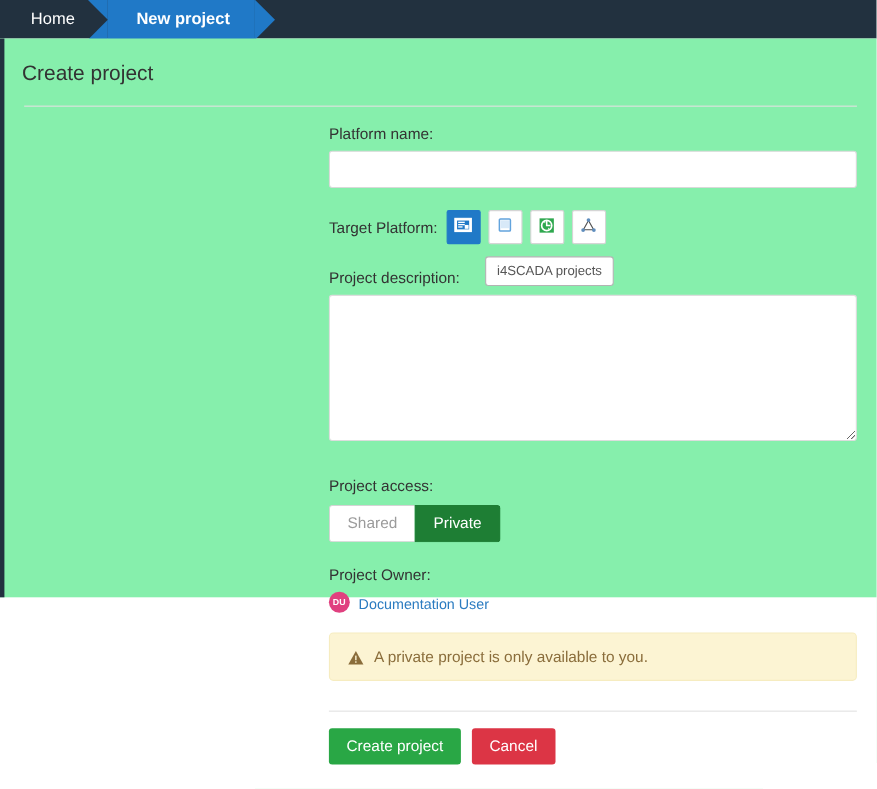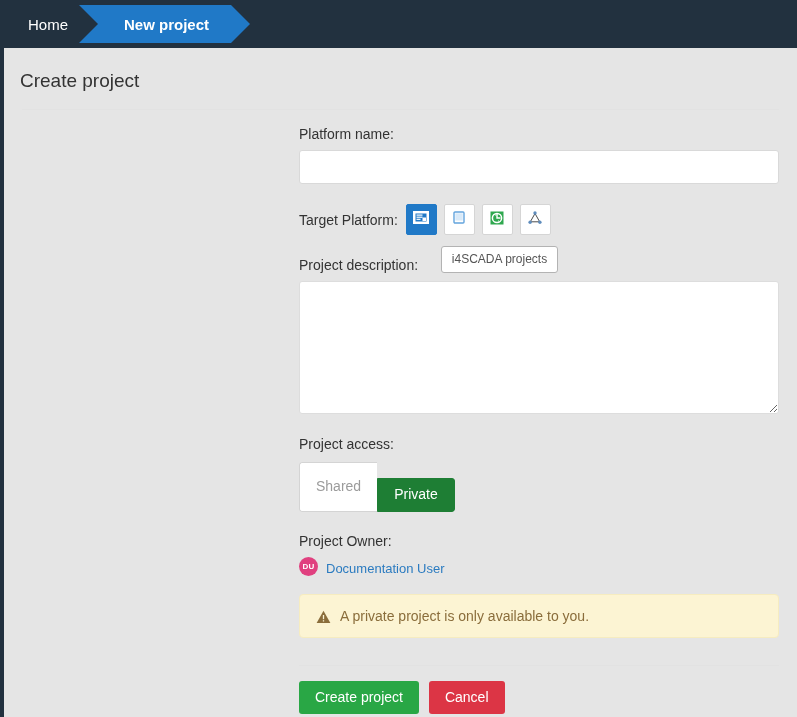--- a/index.html
+++ b/index.html
@@ -7,21 +7,21 @@
     margin: 0; padding: 0;
     width: 797px; height: 717px;
     background: #ffffff;
     font-family: "Liberation Sans", sans-serif;
     overflow: hidden;
   }
 
   
   .topbar {
     position: relative;
-    height: 48px;
+    height: 35px;
     background: #22313f;
     display: flex;
     align-items: center;
     padding-left: 28px;
   }
   .crumb {
     position: relative;
     height: 38px;
     display: flex;
     align-items: center;
@@ -54,22 +54,22 @@
     right: -19px; top: 0;
     width: 0; height: 0;
     border-top: 19px solid transparent;
     border-bottom: 19px solid transparent;
     border-left: 19px solid #2079c7;
   }
 
   
   .page {
     position: relative;
-    height: 679px;
-    background: #e5e5e5;
+    height: 508px;
+    background: #86efac;
     border-left: 4px solid #22313f;
   }
 
   .page-title {
     font-size: 19px;
     color: #333333;
     font-weight: normal;
     margin: 0;
     padding: 22px 0 0 16px;
   }
@@ -173,21 +173,20 @@
     background: #ffffff;
     color: #9b9b9b;
     cursor: pointer;
     font-family: "Liberation Sans", sans-serif;
     line-height: 1.2;
   }
   .access-btn.active {
     background: #1e7e34;
     border-color: #1e7e34;
     color: #ffffff;
-    margin-top: 16px;
   }
   .access-btn:first-child { border-radius: 3px 0 0 3px; border-right: none; }
   .access-btn:last-child  { border-radius: 0 3px 3px 0; }
 
   
   .owner-row {
     display: flex;
     align-items: flex-end;
     margin-top: 3px;
   }
@@ -329,21 +328,21 @@
           </svg>
         </span>
       </button>
     </div>
 
     
     <label class="field-label" style="margin-top:22px;">Project description:</label>
     <textarea class="textarea-input" placeholder="" style=""></textarea>
 
     
-    <label class="field-label" style="margin-top:22px;">Project access:</label>
+    <label class="field-label" style="margin-top:32px;">Project access:</label>
     <div class="access-group">
       <button class="access-btn">Shared</button>
       <button class="access-btn active">Private</button>
     </div>
 
     
     <label class="field-label" style="margin-top:21px;">Project Owner:</label>
     <div class="owner-row">
       <span class="avatar">DU</span>
       <a class="owner-name">Documentation User</a>

